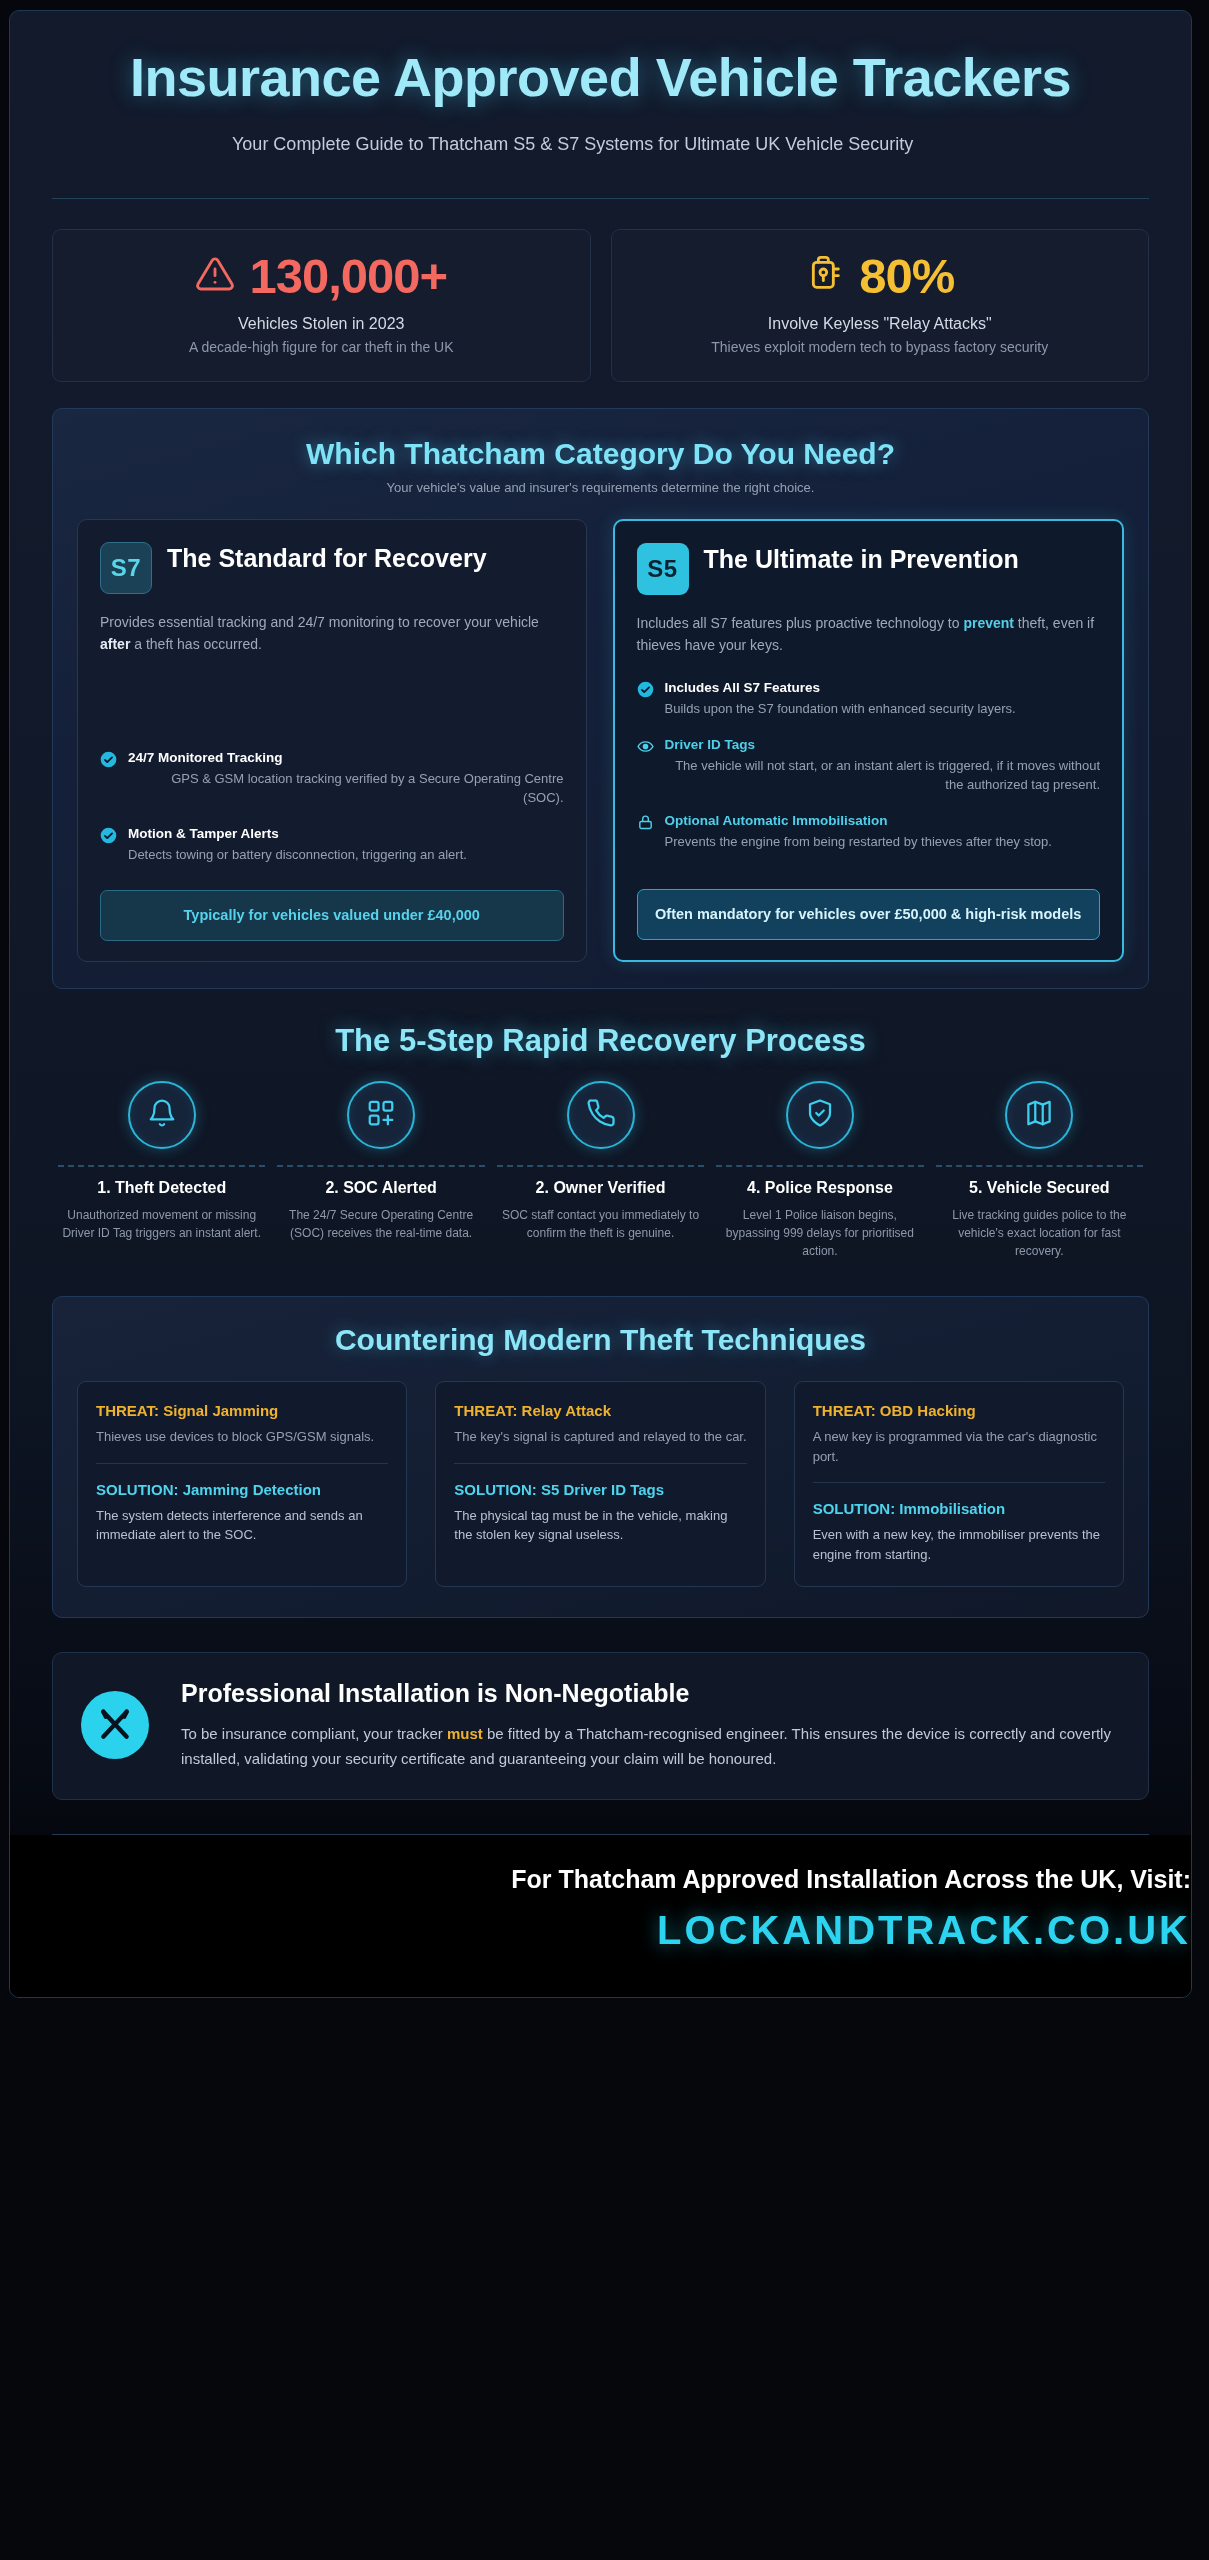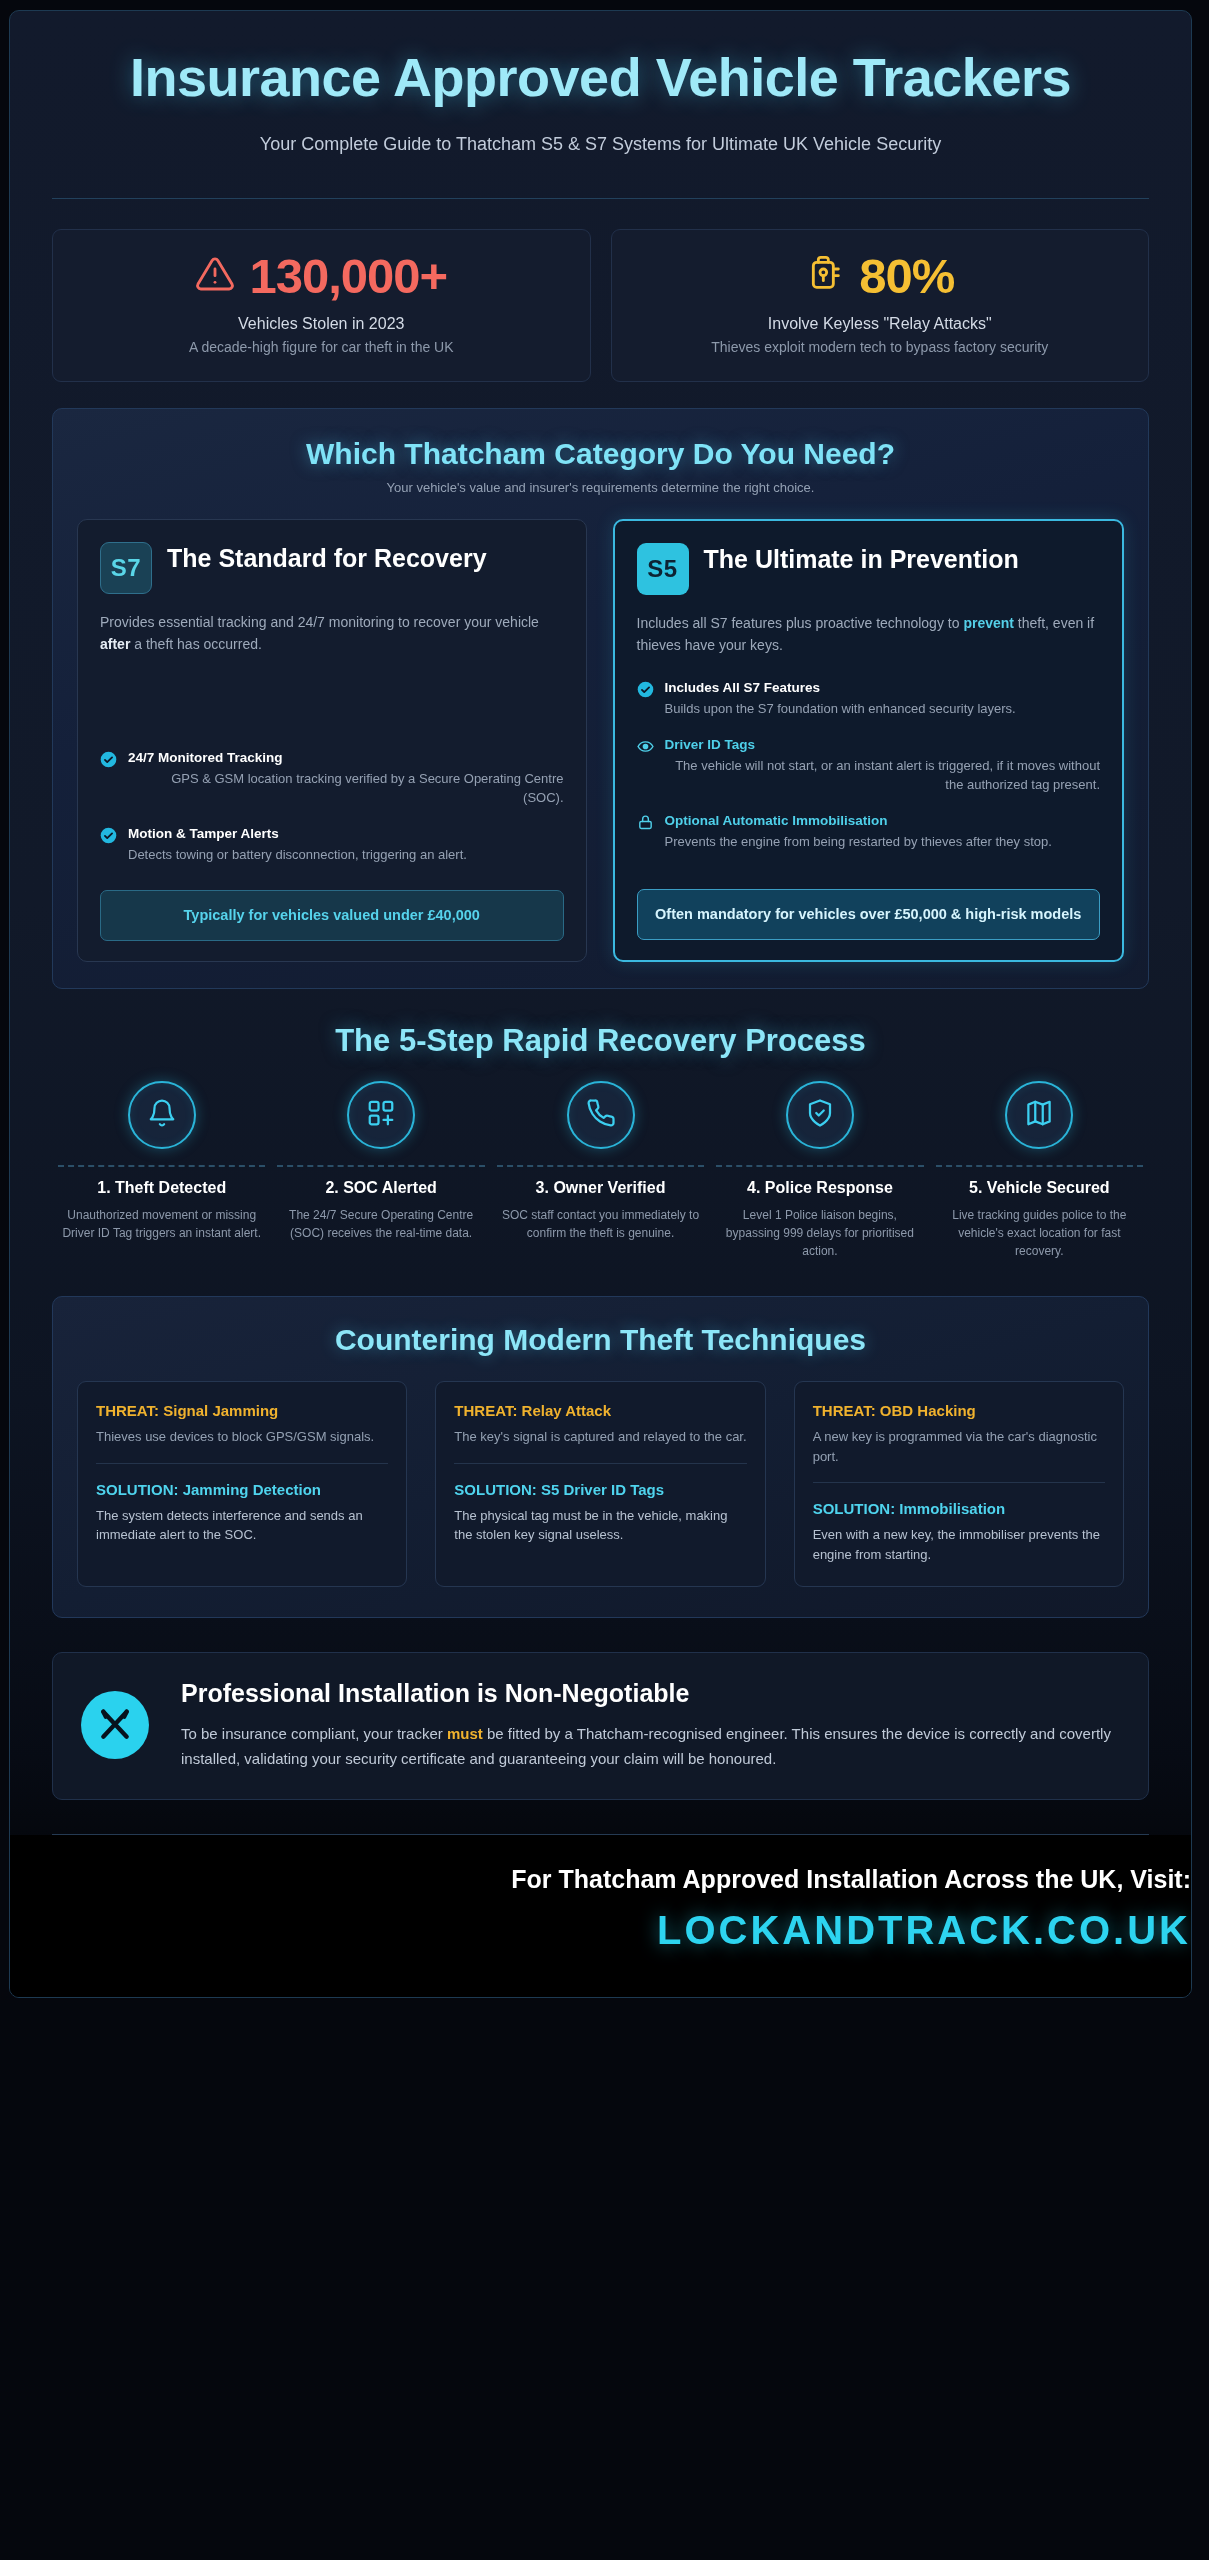--- a/index.html
+++ b/index.html
@@ -32,21 +32,21 @@
     text-align: center;
     font-size: 54px;
     line-height: 1.12;
     font-weight: 700;
     letter-spacing: -0.5px;
     color: #9fe9f8;
     text-shadow: 0 0 22px rgba(70,200,235,0.45);
     padding: 0 58px;
   }
   .hero-sub {
-    text-align: center;
+    text-align: left;
     margin-top: 24px;
     font-size: 18px;
     line-height: 1.45;
     color: #c2ccdb;
     padding: 0 180px;
   }
   .divider {
     height: 1px;
     background: #22415c;
     margin: 40px 0 30px 0;
@@ -569,21 +569,21 @@
 
         <div class="step">
           <div class="step-circle">
             <span>
               <svg width="30" height="30" viewBox="0 0 24 24" fill="none" stroke="#3ccff0" stroke-width="1.8" stroke-linecap="round" stroke-linejoin="round">
                   <path d="M22 16.9v3a2 2 0 0 1-2.2 2 19.8 19.8 0 0 1-8.6-3.1 19.5 19.5 0 0 1-6-6A19.8 19.8 0 0 1 2.1 4.2 2 2 0 0 1 4.1 2h3a2 2 0 0 1 2 1.7c.1 1 .4 1.9.7 2.8a2 2 0 0 1-.5 2.1L8.1 9.9a16 16 0 0 0 6 6l1.3-1.2a2 2 0 0 1 2.1-.5c.9.3 1.8.6 2.8.7a2 2 0 0 1 1.7 2z"></path>
                 </svg>
             </span>
           </div>
           <div class="dashline"></div>
-          <div class="step-name">3. Owner Verified</div>
+          <div class="step-name">2. Owner Verified</div>
           <div class="step-text">SOC staff contact you immediately to confirm the theft is genuine.</div>
         </div>
 
         <div class="step">
           <div class="step-circle">
             <span>
               <svg width="30" height="30" viewBox="0 0 24 24" fill="none" stroke="#3ccff0" stroke-width="1.8" stroke-linecap="round" stroke-linejoin="round">
                   <path d="M12 22s8-4 8-10V5l-8-3-8 3v7c0 6 8 10 8 10z"></path>
                   <path d="M9 12l2 2 4-4"></path>
                 </svg>

